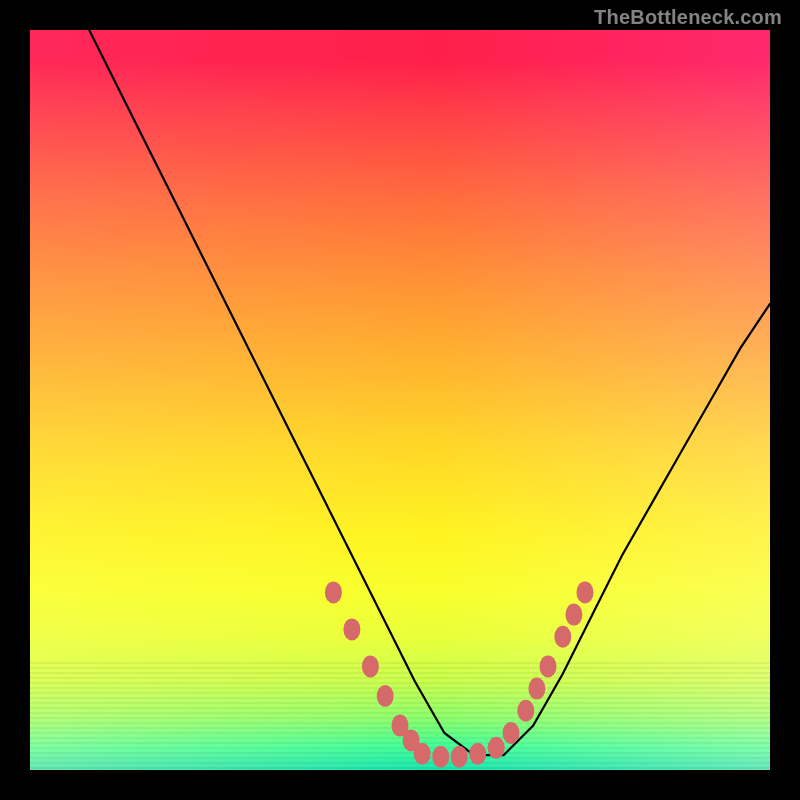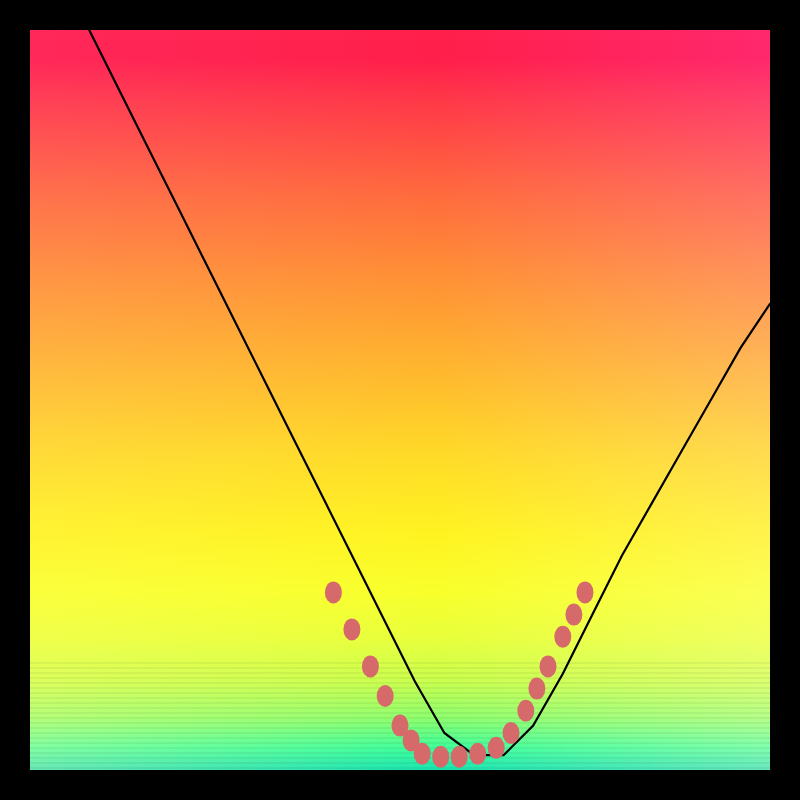--- a/index.html
+++ b/index.html
@@ -79,20 +79,21 @@
     position: absolute;
     inset: 0;
     width: 100%;
     height: 100%;
   }
 </style>
 </head>
 <body>
 
 <div class="frame">
+  <div class="watermark">TheBottleneck.com</div>
 
   <div class="plot">
     <div class="gradient"></div>
     <div class="banding"></div>
     <svg class="overlay" viewBox="0 0 740 740" preserveAspectRatio="none">
       <path id="curve-path" fill="none" stroke="#000000" stroke-width="2.2" stroke-linecap="round" d="M59.2 0.0 L88.8 59.2 L118.4 118.4 L148.0 177.6 L177.6 236.8 L207.2 296.0 L236.8 355.2 L266.4 414.4 L296.0 473.6 L325.6 532.8 L355.2 592.0 L384.8 651.2 L414.4 703.0 L444.0 725.2 L473.6 725.2 L503.2 695.6 L532.8 643.8 L562.4 584.6 L592.0 525.4 L621.6 473.6 L651.2 421.8 L680.8 370.0 L710.4 318.2 L740.0 273.8 "></path>
       <g id="dots-group">
           <ellipse cx="303.4" cy="562.4" rx="8.5" ry="11" fill="#d66a6a"></ellipse>
           <ellipse cx="321.9" cy="599.4" rx="8.5" ry="11" fill="#d66a6a"></ellipse>
           <ellipse cx="340.4" cy="636.4" rx="8.5" ry="11" fill="#d66a6a"></ellipse>

